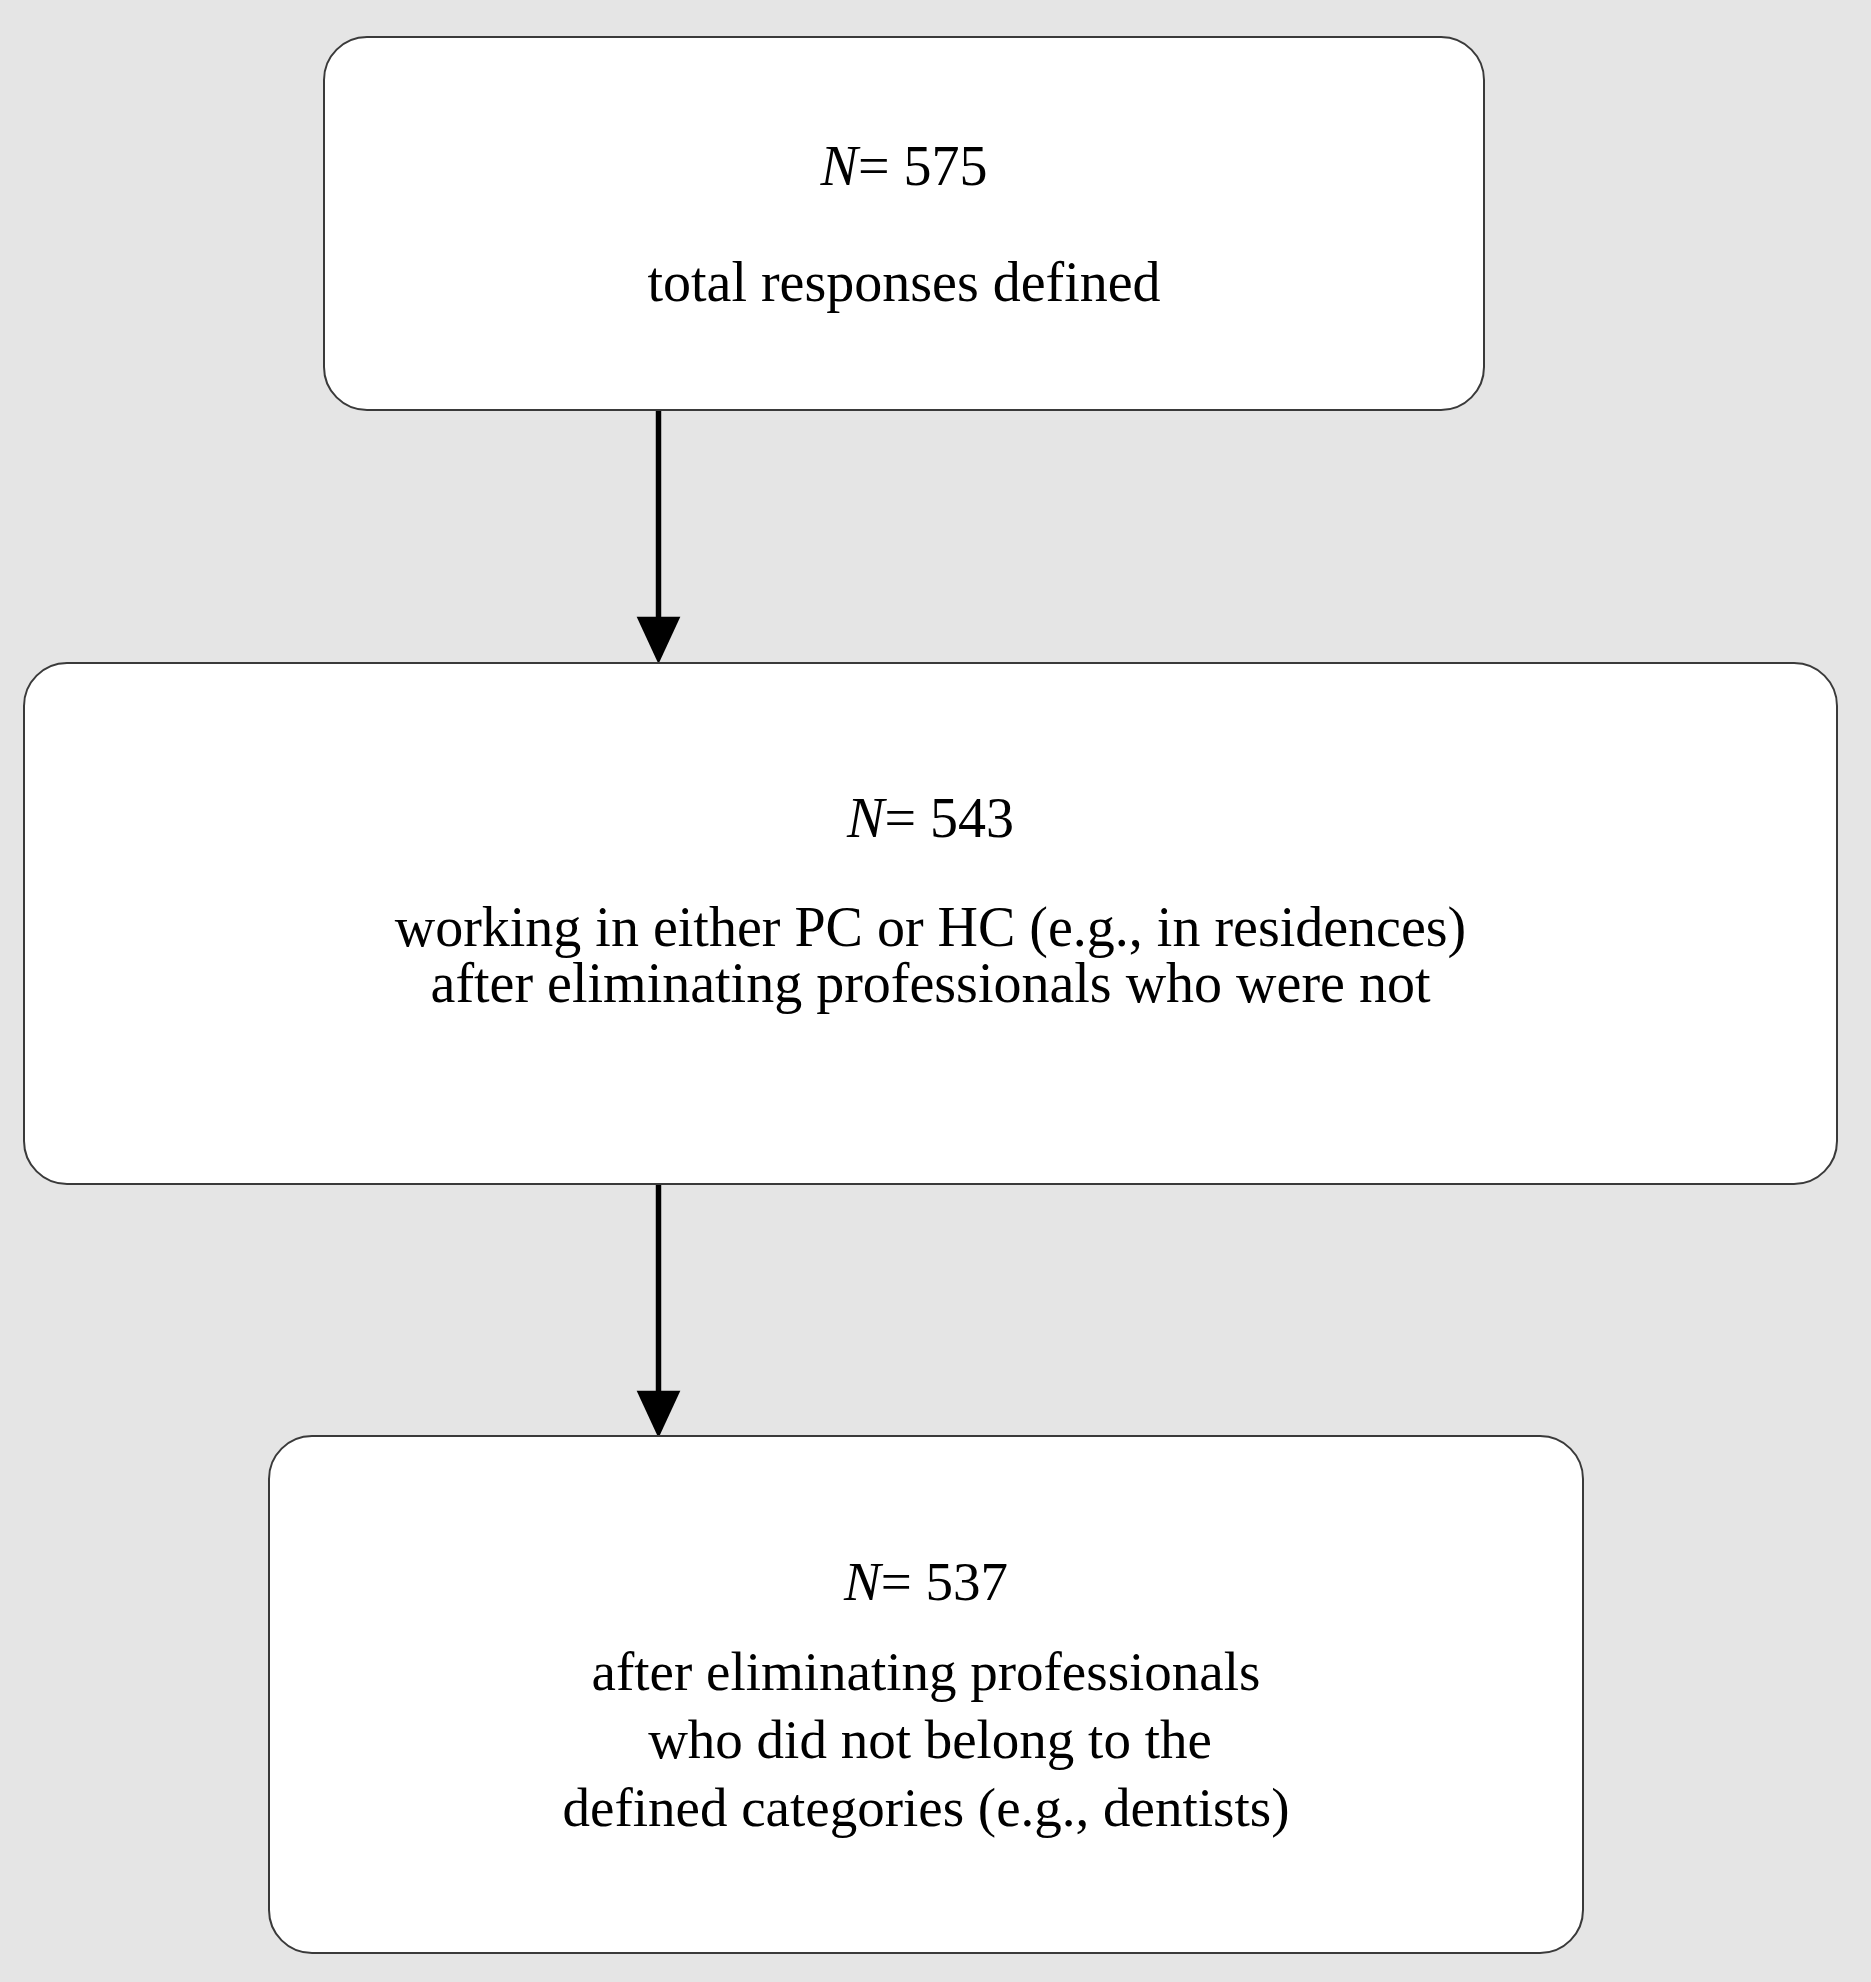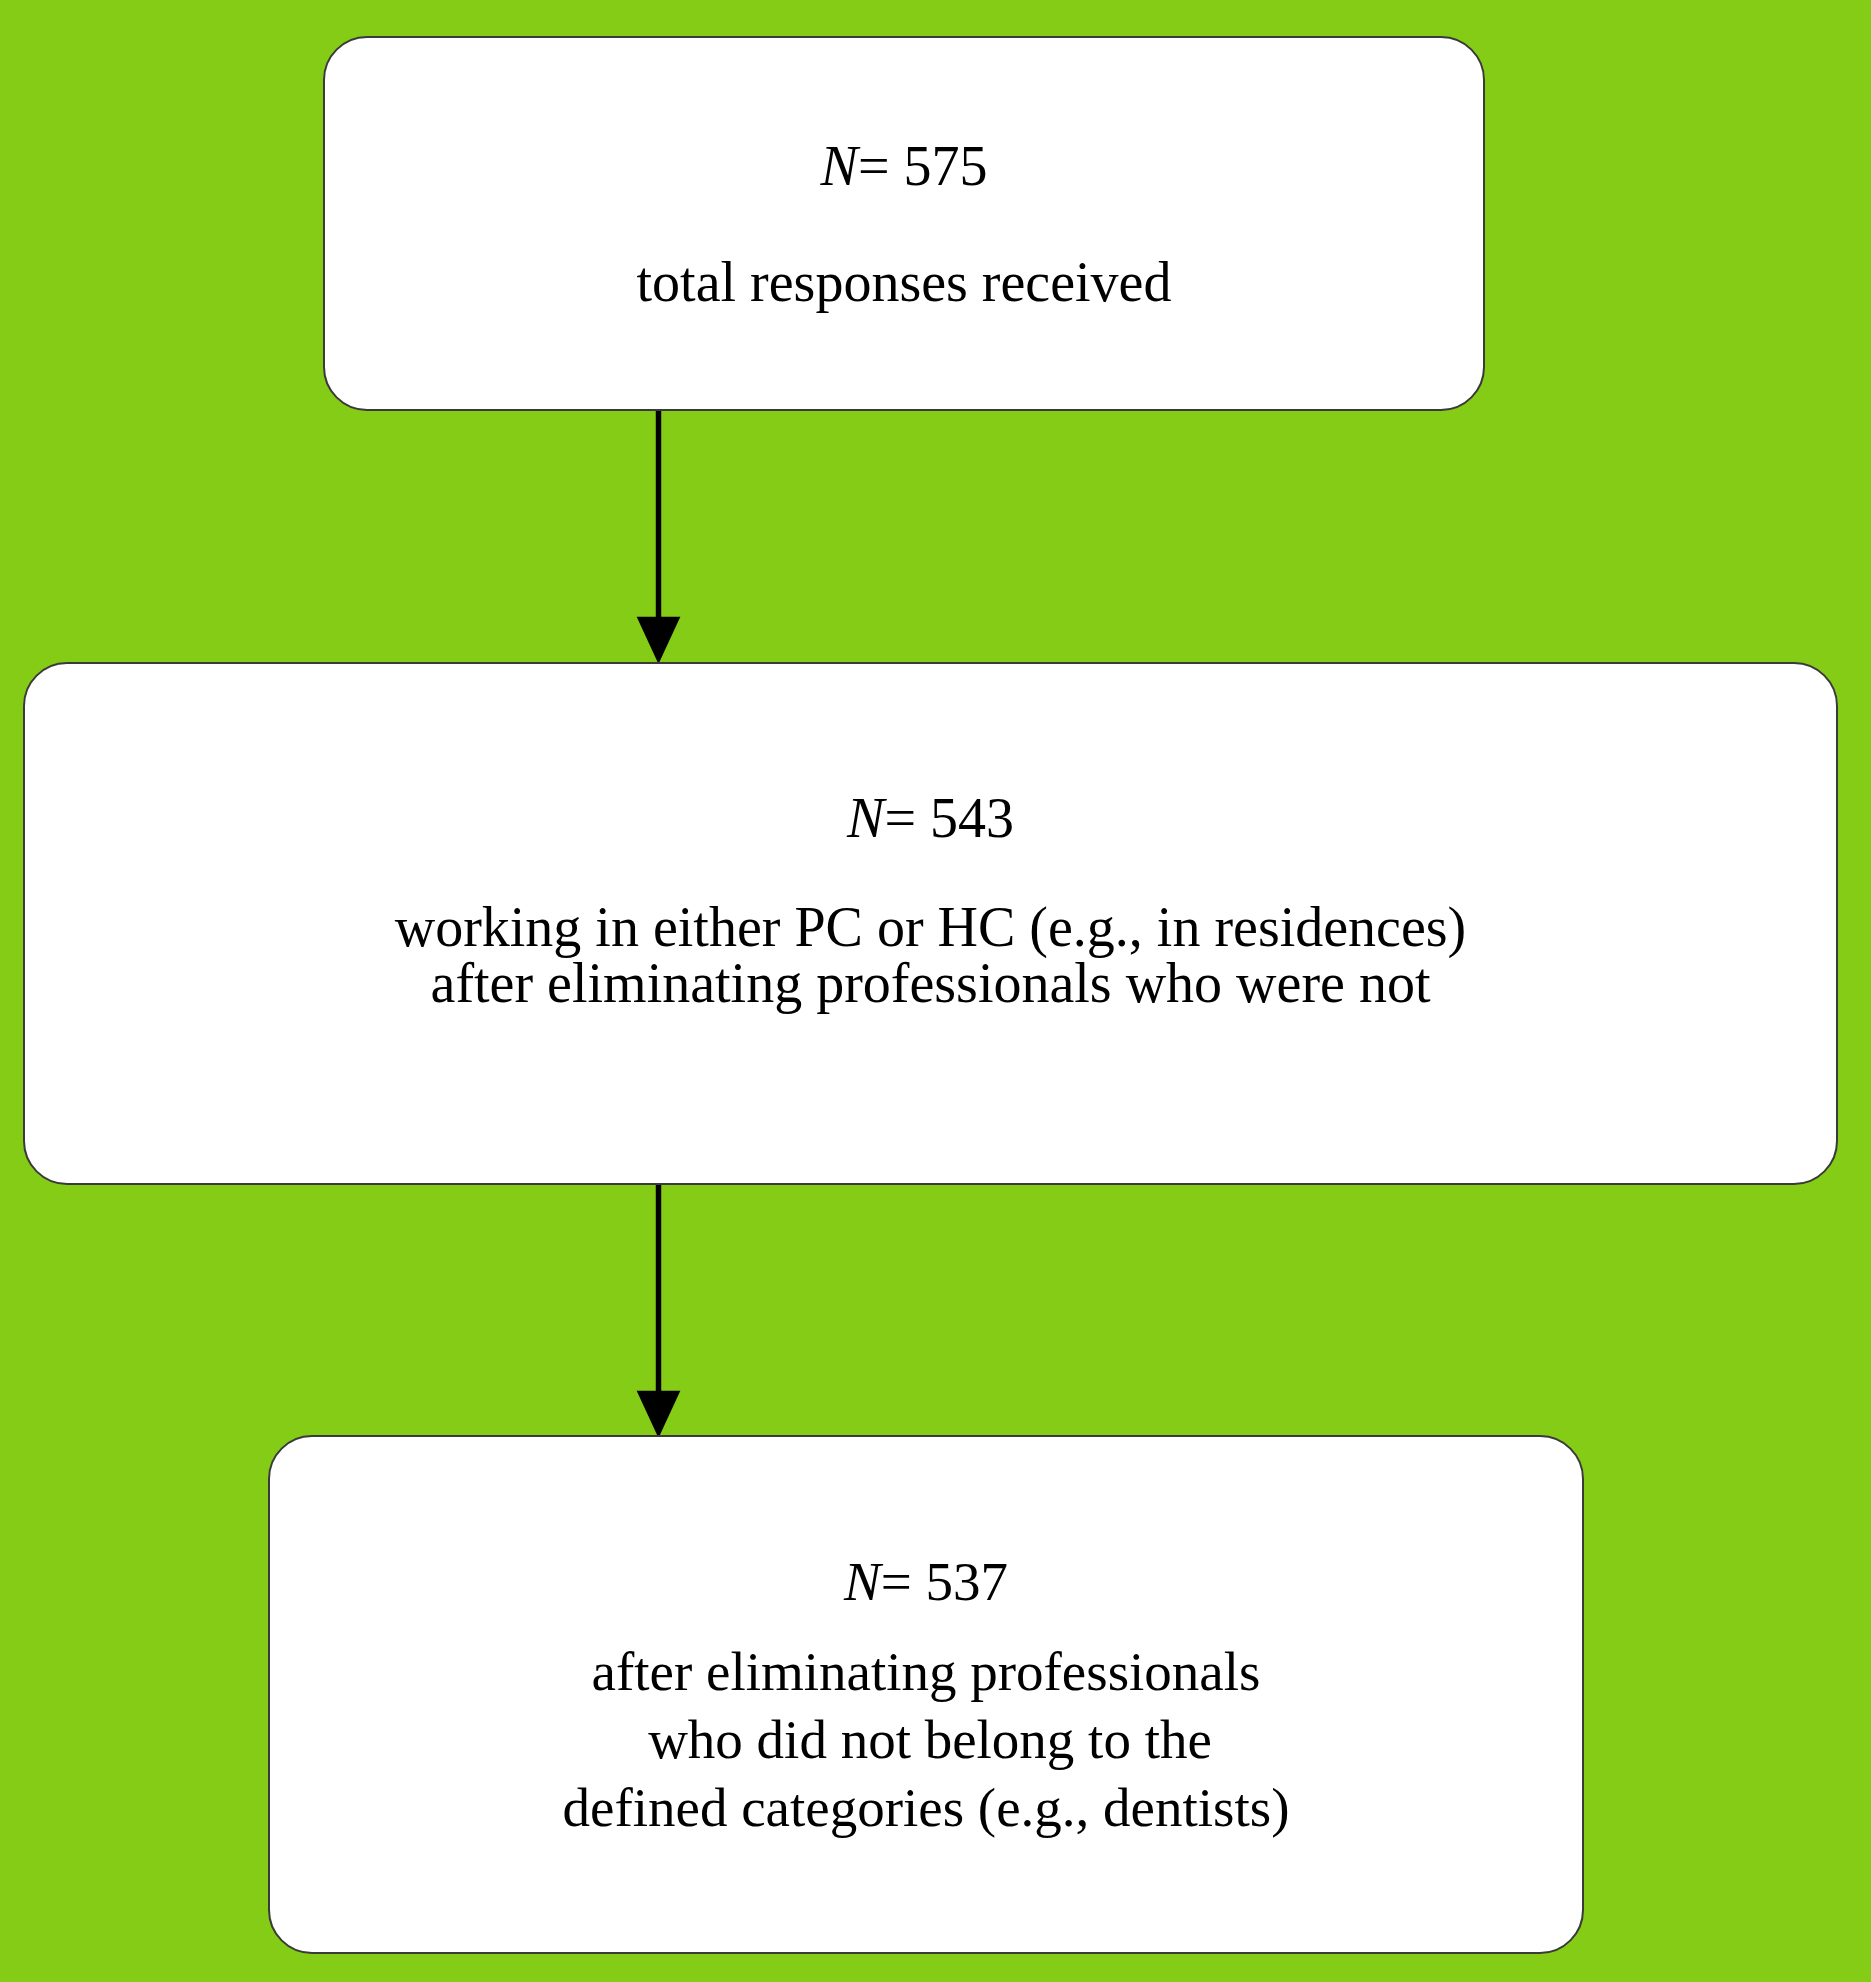--- a/index.html
+++ b/index.html
@@ -8,21 +8,21 @@
     background: #ffffff;
   }
   body {
     font-family: "Liberation Serif", "DejaVu Serif", serif;
     color: #000000;
   }
   #flow-canvas {
     position: relative;
     width: 1872px;
     height: 1983px;
-    background: #84cc16;
+    background: #e5e5e5;
     overflow: hidden;
   }
   .flow-box {
     position: absolute;
     box-sizing: border-box;
     border: 2.7px solid #3a3a3a;
     border-radius: 44px;
     background: #ffffff;
     display: flex;
     flex-direction: column;
@@ -93,21 +93,21 @@
   #arrow-1 { left: 631px; top: 411px; width: 55px; height: 253px; }
   #arrow-2 { left: 631px; top: 1185px; width: 55px; height: 253px; }
 </style>
 </head>
 <body>
 
 <div id="flow-canvas">
 
   <div class="flow-box" id="box-responses">
     <span class="box-line line-n"><em class="n-italic">N</em><span>= 575</span></span>
-    <span class="box-line line-a">total responses received</span>
+    <span class="box-line line-a">total responses defined</span>
   </div>
 
   <svg class="flow-arrow" id="arrow-1" viewBox="0 0 60 278">
     <line class="arrow-shaft" x1="30" y1="0" x2="30" y2="232"></line>
     <polygon class="arrow-head" points="30,278 6,226 54,226"></polygon>
   </svg>
 
   <div class="flow-box" id="box-eligible">
     <span class="box-line line-n"><em class="n-italic">N</em><span>= 543</span></span>
     <span class="box-line line-b">working in either PC or HC (e.g., in residences)</span>

